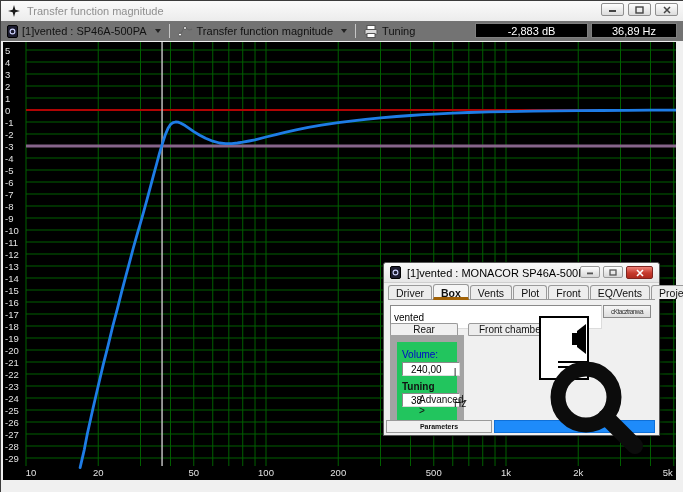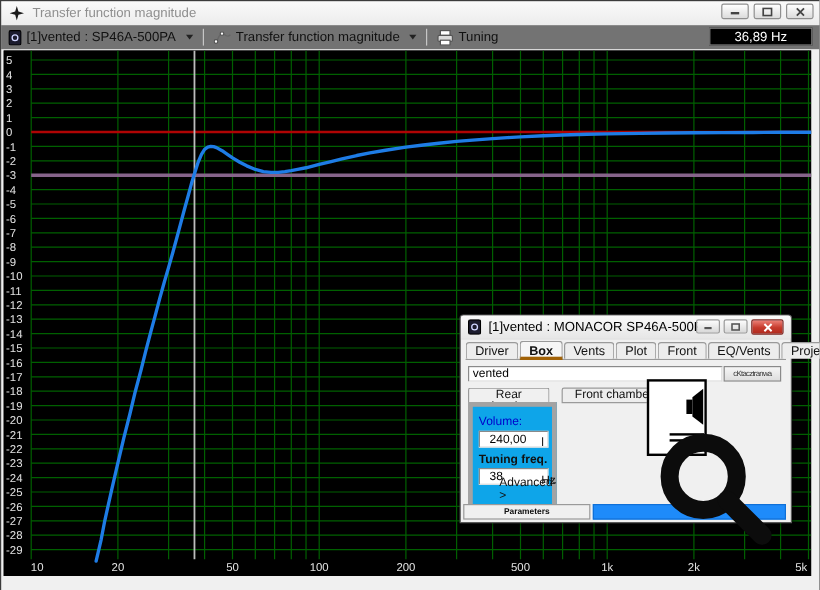--- a/index.html
+++ b/index.html
@@ -53,32 +53,32 @@
     background:linear-gradient(#ed8178,#c63a2d 55%,#b02a1e); }
 
   .tabstrip { position:absolute; left:4px; top:22px; right:4px; height:15px; display:flex; align-items:flex-end; border-bottom:1px solid #9a9a9a;text-align:center; }
   .tab { padding:2px 7px 1px; border:1px solid #9a9a9a; border-bottom:none; border-radius:3px 3px 0 0;
     background:#ededed; margin-right:1px; height:14px; line-height:11px; }
   .tab.active { background:#f6f6f6; font-weight:bold; height:16px; line-height:13px; position:relative; top:1px; border-bottom:3px solid #a16207; }
 
   .name-row { position:absolute; left:6px; top:42px; right:6px; height:14px; }
   .name-input { position:absolute; left:0; top:0; width:212px; height:13px;
     background:#fff; border:1px solid #8a8a8a; border-right-color:#dcdcdc; border-bottom-color:#dcdcdc;
-    font-size:10px; padding:0 3px; font-family:"Liberation Sans",sans-serif; }
+    font-size:10px; padding:11px 3px; font-family:"Liberation Sans",sans-serif; }
   .mini-btn { position:absolute; right:2px; top:0; width:48px; height:13px;
     border:1px solid #8a8a8a; background:linear-gradient(#f6f6f6,#dedede);
     font-size:6.5px; letter-spacing:-0.6px; overflow:hidden; white-space:nowrap;
     display:flex; align-items:center; justify-content:center; color:#333; transform:none; }
 
   .chamber-row { position:absolute; left:6px; top:60px; height:13px; display:flex; gap:10px; }
   .chamber { padding:1px 10px; border:1px solid #9a9a9a; border-radius:2px 2px 0 0;
     background:#ededed; font-size:10px; height:13px; line-height:10px; }
   .chamber.active { border-bottom:1px solid #f0f0f0; background:#f0f0f0; width:68px; text-align:center; }
 
-  .box-panel { position:absolute; left:6px; top:72px; width:74px; height:94px; border:4px solid #a3a3a3; background:#0ea5e9; }
+  .box-panel { position:absolute; left:6px; top:72px; width:74px; height:94px; border:7px solid #a3a3a3; background:#22c55e; }
   .lbl { position:absolute; font-size:10px; color:#111; }
   .lbl.blue { color:#0000cc; }
   .field { position:absolute; width:58px; height:14px; background:#fff;
     border:1px solid #8a8a8a; border-right-color:#dcdcdc; border-bottom-color:#dcdcdc;
     font-size:10px; padding:0 8px; font-family:"Liberation Sans",sans-serif; }
   .advanced { position:absolute; left:22px; bottom:6px; font-size:10px; }
 
   .diagram { position:absolute; left:155px; top:53px; width:50px; height:64px; background:#fff; border:2px solid #000; }
 
   .dlg-status { position:absolute; left:2px; right:2px; bottom:2px; height:13px; display:flex; gap:2px; }
@@ -141,20 +141,21 @@
   <div class="tb-sep"></div>
   <div class="tb-item">
     <svg class="icon-svg" width="14" height="13" viewBox="0 0 14 13">
       <rect x="3" y="0.5" width="8" height="4" fill="#fff" stroke="#555"></rect>
       <rect x="1" y="4.5" width="12" height="5" rx="1" fill="#dadada" stroke="#555"></rect>
       <rect x="3" y="8.5" width="8" height="4" fill="#fff" stroke="#555"></rect>
     </svg>
     <span>Tuning</span>
   </div>
   <div class="readouts">
+    <div class="readout db">-2,883 dB</div>
     <div class="readout hz">36,89 Hz</div>
   </div>
 </div>
 
 <div class="plot-wrap">
   <svg id="plot-svg" width="673" height="438" viewBox="0 0 673 438">
       <rect x="0" y="0" width="673" height="438" fill="#000"></rect>
       <line x1="23" y1="0" x2="23" y2="424" stroke="#006000" stroke-width="1"></line>
       <line x1="95.24719895935549" y1="0" x2="95.24719895935549" y2="424" stroke="#006000" stroke-width="1"></line>
       <line x1="137.50910113271897" y1="0" x2="137.50910113271897" y2="424" stroke="#006000" stroke-width="1"></line>

